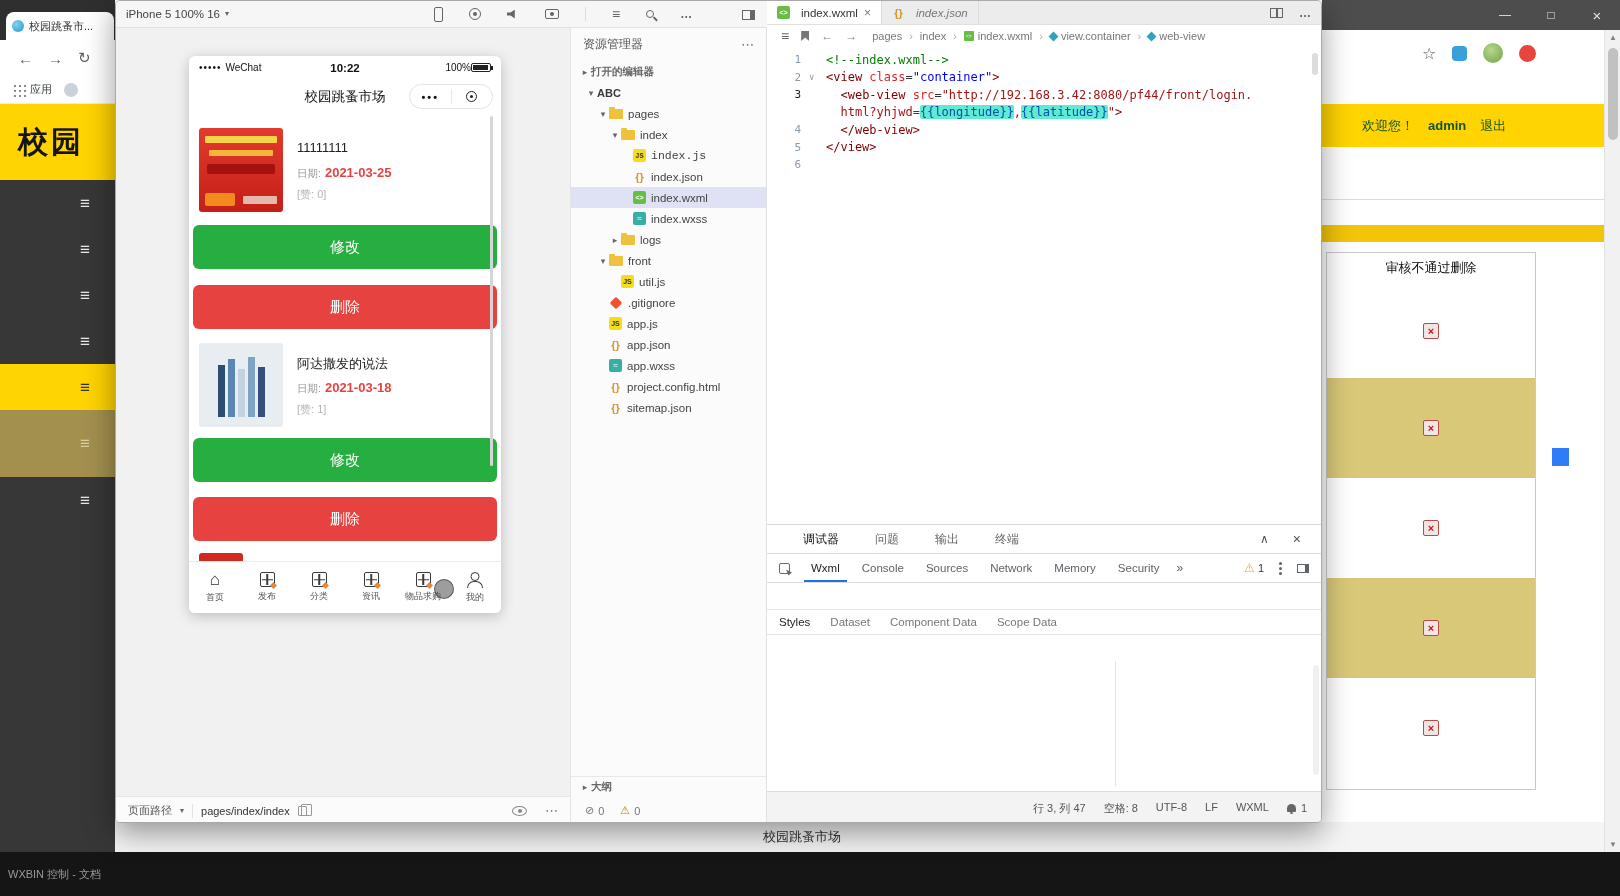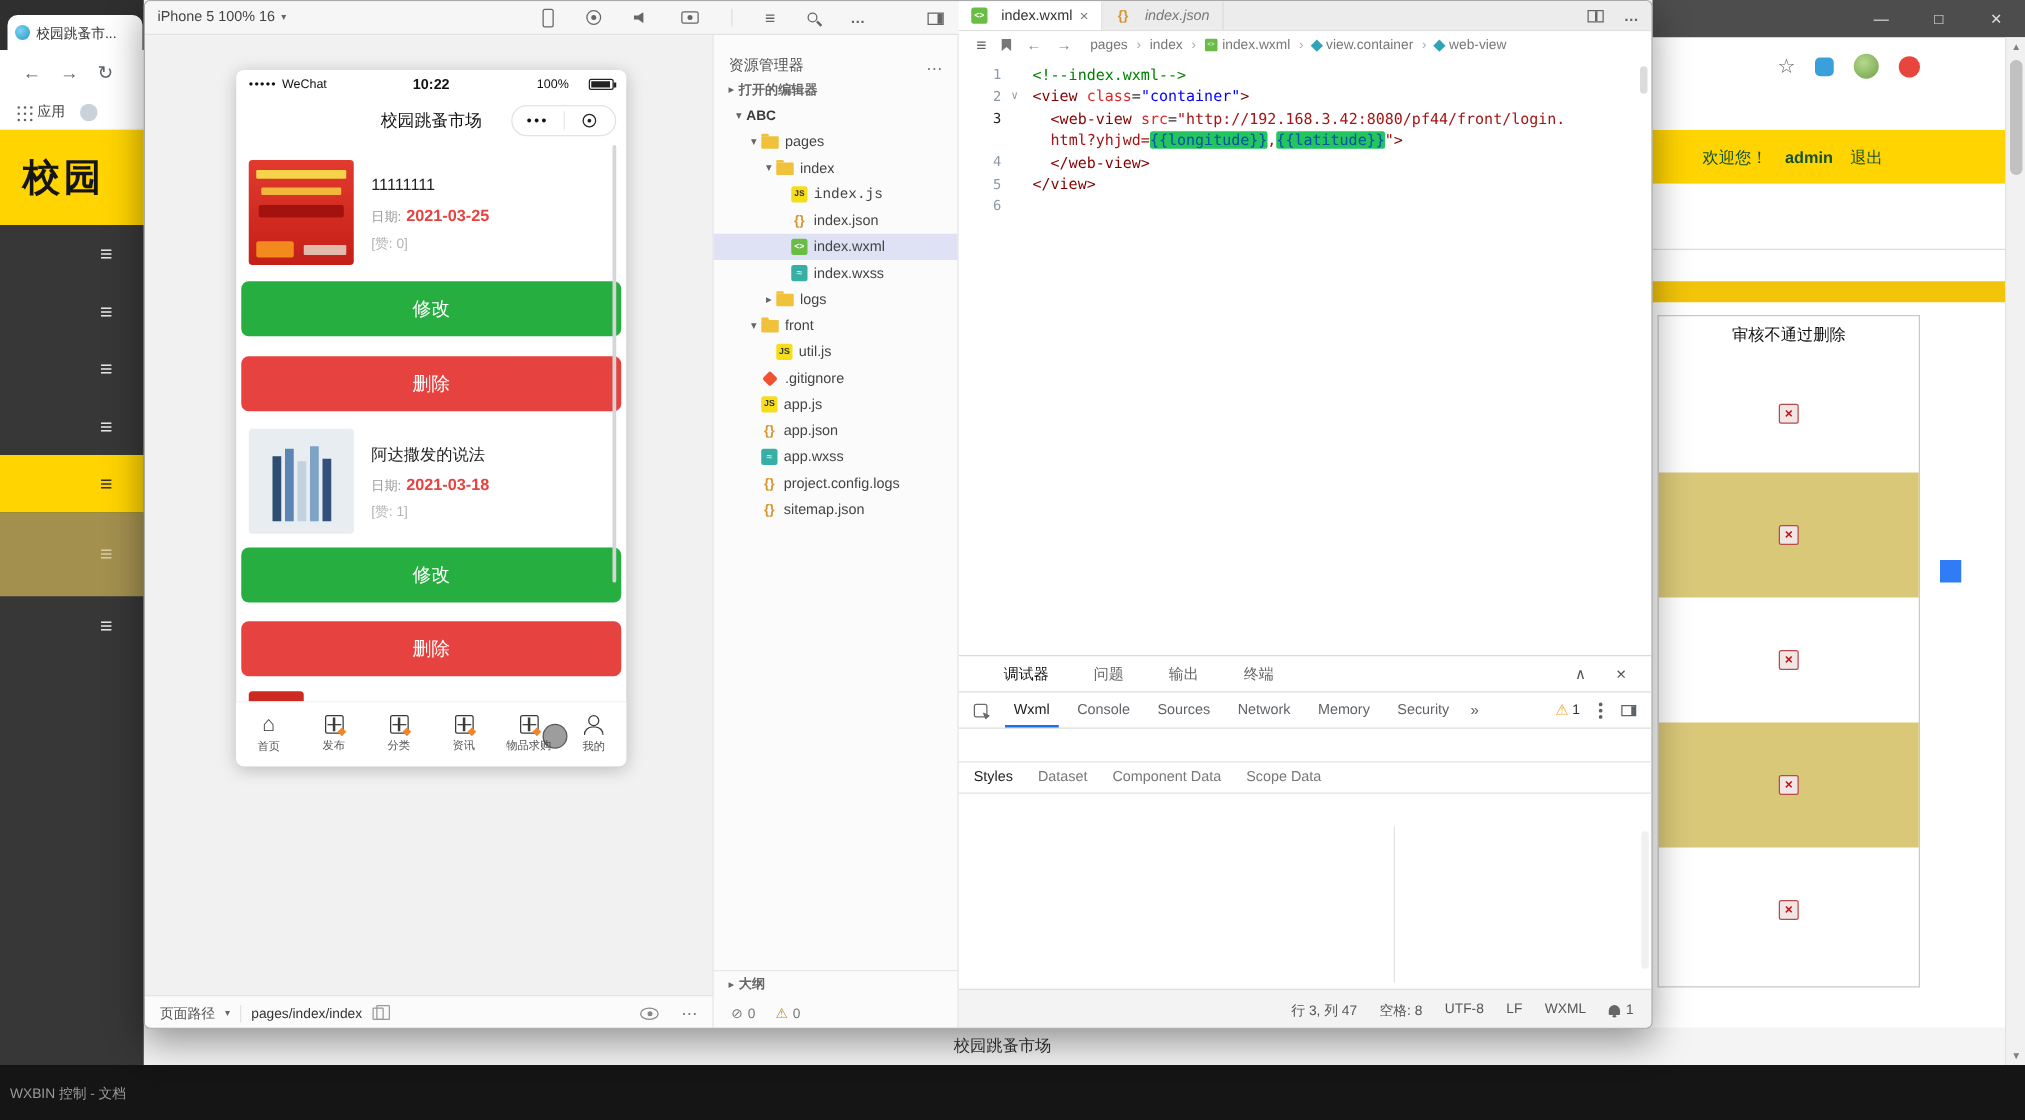--- a/index.html
+++ b/index.html
@@ -88,21 +88,21 @@
 .i-split::after{content:"";position:absolute;left:5px;top:0;bottom:0;width:1.5px;background:#666}
 .dt-right-icons{position:absolute;right:12px;top:0;height:27px;display:flex;align-items:center}
 
 
 .sim-area{position:absolute;left:0;top:27px;width:455px;height:768px;background:#f1f1f1;border-right:1px solid #e4e4e4}
 .phone{position:absolute;left:73px;top:55px;width:312px;height:557px;background:#fff;border-radius:6px;box-shadow:0 3px 14px rgba(0,0,0,.22)}
 .p-status{position:absolute;left:0;top:0;width:100%;height:23px;display:flex;align-items:center;padding:0 10px;font-size:10px;color:#111}
 .sig-dots::before{content:"•••••";letter-spacing:1px}
 .sig-dots{margin-right:4px}
 .p-time{position:absolute;left:0;right:0;text-align:center;font-weight:bold;font-size:11.5px}
-.p-batt-wrap{margin-left:auto;display:flex;align-items:center;gap:16px;font-size:10px;z-index:1}
+.p-batt-wrap{margin-left:auto;display:flex;align-items:center;gap:0;font-size:10px;z-index:1}
 .batt{width:20px;height:9px;border:1px solid #222;border-radius:2px;position:relative}
 .batt::before{content:"";position:absolute;left:1px;top:1px;bottom:1px;width:15px;background:#222}
 .batt::after{content:"";position:absolute;right:-3px;top:2px;width:2px;height:4px;background:#222}
 .p-nav{position:absolute;top:23px;left:0;width:100%;height:34px}
 .p-title{position:absolute;left:0;right:0;top:9px;text-align:center;font-size:13.5px;color:#111}
 .capsule{position:absolute;right:8px;top:5px;width:84px;height:25px;border:1px solid #e3e3e3;border-radius:13px;background:#fff;display:flex;align-items:center}
 .cap-dots::before{content:"•••";letter-spacing:2px}
 .cap-dots{flex:1;text-align:center;color:#111;font-size:11px;font-weight:bold}
 .cap-div{width:1px;height:15px;background:#e8e8e8}
 .cap-circle{flex:1;display:flex;align-items:center;justify-content:center}
@@ -152,21 +152,21 @@
 .i-copy{width:9px;height:10px;border:1px solid #999;border-radius:1px;position:relative;background:#fbfbfb}
 .i-copy::after{content:"";position:absolute;left:2px;top:-3px;width:9px;height:10px;border:1px solid #999;border-radius:1px}
 .sf-right{margin-left:auto;display:flex;gap:18px;align-items:center}
 .i-eye{width:15px;height:10px;border:1.5px solid #888;border-radius:50%;display:flex;align-items:center;justify-content:center}
 .i-eye::after{content:"";width:4px;height:4px;border-radius:50%;background:#888}
 .i-hmore::before{content:"⋯"}
 .i-hmore{color:#777;font-size:13px;line-height:1}
 
 
 .explorer{position:absolute;left:455px;top:27px;width:196px;height:796px;background:#fbfbfb;border-right:1px solid #e0e0e0;font-size:11.5px;color:#444}
-.ex-header{height:33px;display:flex;align-items:flex-end;padding:0 12px;color:#555;font-size:12px}
+.ex-header{height:33px;display:flex;align-items:center;padding:0 12px;color:#555;font-size:12px}
 .ex-more{margin-left:auto}
 .ex-row{height:21px;display:flex;align-items:center;padding-left:8px}
 .ex-section-label{font-weight:bold;font-size:10.5px;color:#666}
 .tree-row{height:21px;display:flex;align-items:center}
 .tree-row.selected{background:#dfe2f4}
 .chev{width:12px;text-align:center;color:#666;font-size:9px;flex:none}
 .ficon{flex:none;margin-right:5px}
 .ficon-folder{width:14px;height:10px;background:#f0c23c;border-radius:1px;position:relative}
 .ficon-folder::before{content:"";position:absolute;left:0;top:-2px;width:6px;height:2px;background:#f0c23c;border-radius:1px 1px 0 0}
 .ficon-js{width:13px;height:13px;background:#f5de19;border-radius:2px;color:#333;font-size:7px;font-weight:bold;display:flex;align-items:center;justify-content:center}
@@ -203,21 +203,21 @@
 .ln{width:42px;text-align:right;padding-right:8px;color:#8a99a8;font-size:11px;flex:none;font-family:"DejaVu Sans Mono",monospace}
 .ln.current{color:#222}
 .fold{width:13px;color:#999;font-size:9px;flex:none}
 .code-text{white-space:pre;padding-left:4px}
 .tok-comment{color:#008000}
 .tok-tag{color:#800000}
 .tok-attr{color:#e22525}
 .tok-plain{color:#333}
 .tok-str{color:#0000ff}
 .tok-url{color:#a31515}
-.tok-interp{color:#0451a5;background:#22c55e;border-radius:2px}
+.tok-interp{color:#0451a5;background:#5eead4;border-radius:2px}
 .ed-scroll-thumb{position:absolute;left:1196px;top:52px;width:6px;height:22px;background:#dcdcdc;border-radius:3px}
 
 
 .dbg{position:absolute;left:651px;top:523px;width:556px;height:267px;background:#fff;border-top:1px solid #d9d9d9}
 .dbg-tabs{height:28px;display:flex;align-items:center;gap:24px;padding-left:36px;font-size:12px;color:#666;position:relative}
 .dbg-tab.active{color:#111}
 .dbg-win-icons{position:absolute;right:22px;top:0;height:28px;display:flex;gap:24px;align-items:center;color:#555}
 .i-collapse::before{content:"∧"}
 .i-close::before{content:"×"}
 .i-close{font-size:14px;line-height:1}
@@ -561,21 +561,21 @@
           <span class="tree-label">app.json</span>
         </div>
         <div class="tree-row" style="padding-left: 26px;">
           <span class="chev"></span>
           <span class="ficon ficon-wxss">≈</span>
           <span class="tree-label">app.wxss</span>
         </div>
         <div class="tree-row" style="padding-left: 26px;">
           <span class="chev"></span>
           <span class="ficon ficon-json">{}</span>
-          <span class="tree-label">project.config.logs</span>
+          <span class="tree-label">project.config.html</span>
         </div>
         <div class="tree-row" style="padding-left: 26px;">
           <span class="chev"></span>
           <span class="ficon ficon-json">{}</span>
           <span class="tree-label">sitemap.json</span>
         </div>
       </div>
     <div class="ex-outline">
       <span class="chev">▸</span>
       <span class="ex-section-label">大纲</span>

